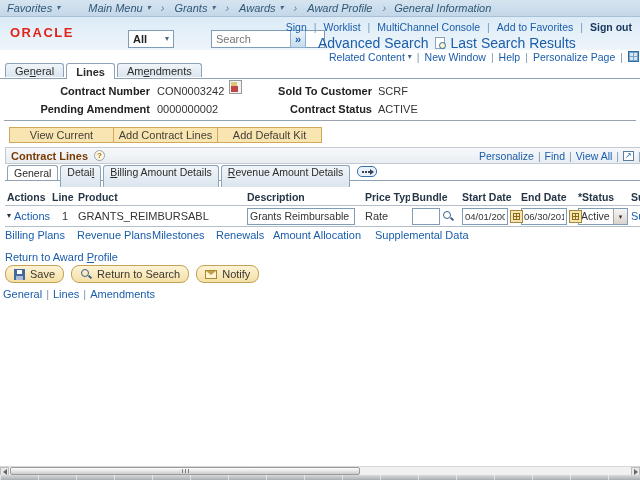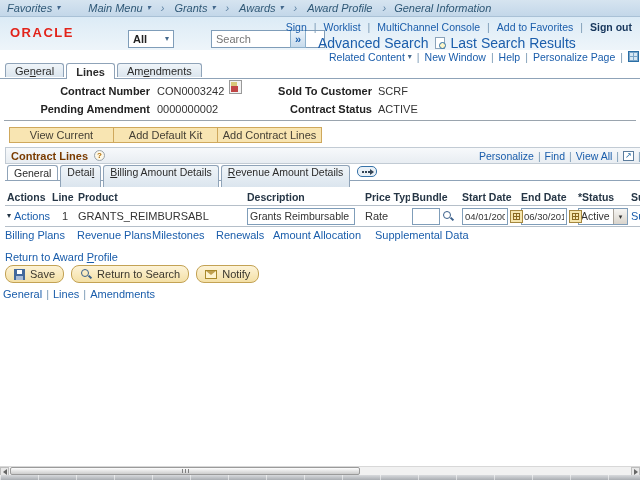--- a/index.html
+++ b/index.html
@@ -254,22 +254,22 @@
   <span class="icon-pdf"></span>
   <span class="flabel" style="left:230px;top:85px;width:142px">Sold To Customer</span>
   <span class="fvalue" style="left:378px;top:85px">SCRF</span>
   <span class="flabel" style="left:230px;top:103px;width:142px">Contract Status</span>
   <span class="fvalue" style="left:378px;top:103px">ACTIVE</span>
 
   <div class="hr2"></div>
 
   <div class="abuttons">
     <div class="btn-tan">View Current</div>
+    <div class="btn-tan">Add Contract Lines</div>
     <div class="btn-tan">Add Default Kit</div>
-    <div class="btn-tan">Add Contract Lines</div>
   </div>
 
   <div class="grid-sec">
     <div class="gs-header">
       <span class="gs-title">Contract Lines</span>
       <span class="icon-help">?</span>
       <span class="gs-tools">
         <span class="lnk">Personalize</span>
         <span class="pipe">|</span>
         <span class="lnk">Find</span>

